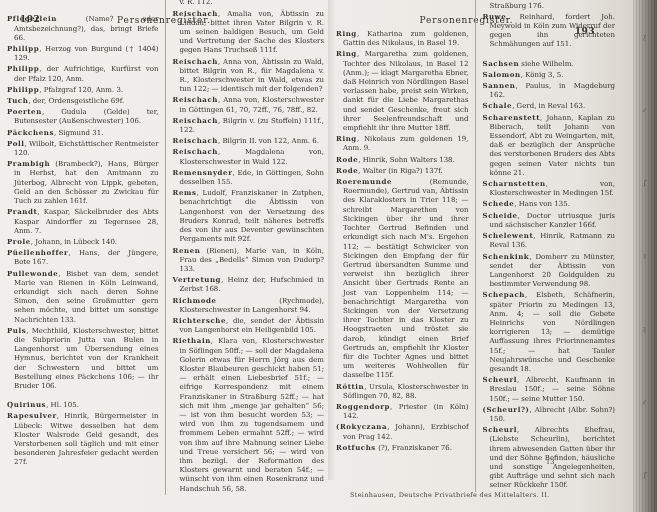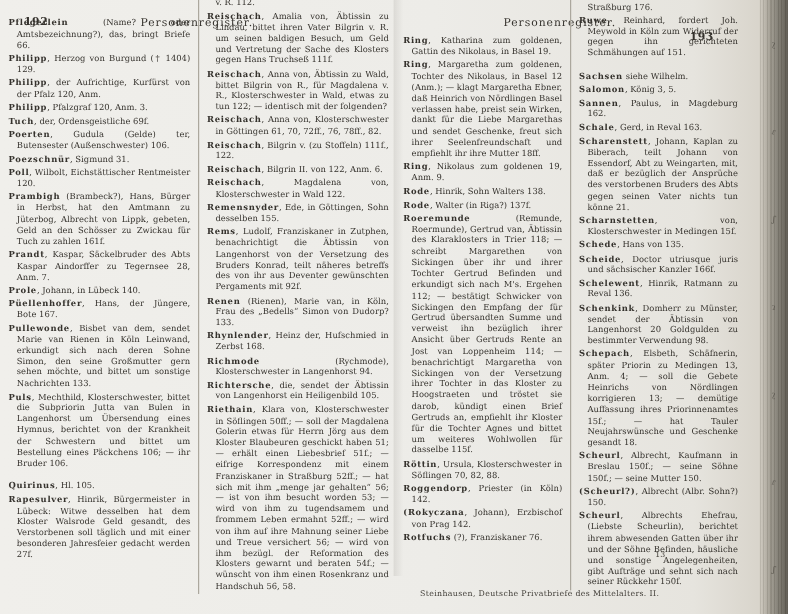--- a/index.html
+++ b/index.html
@@ -54,21 +54,21 @@
       <span class="runtitle">Personenregister.</span>
     </div>
     <div class="cols">
       <div class="col">
           <p class="entry"><span class="head">Pflegerlein</span> (Name? oder Amtsbezeichnung?), das, bringt Briefe 66.</p>
           <p class="entry"><span class="head">Philipp</span>, Herzog von Burgund († 1404) 129.</p>
           <p class="entry"><span class="head">Philipp</span>, der Aufrichtige, Kurfürst von der Pfalz 120, Anm.</p>
           <p class="entry"><span class="head">Philipp</span>, Pfalzgraf 120, Anm. 3.</p>
           <p class="entry"><span class="head">Tuch</span>, der, Ordensgeistliche 69f.</p>
           <p class="entry"><span class="head">Poerten</span>, Gudula (Gelde) ter, Butensester (Außenschwester) 106.</p>
-          <p class="entry"><span class="head">Poezschnür</span>, Sigmund 31.</p>
+          <p class="entry"><span class="head">Päckchens</span>, Sigmund 31.</p>
           <p class="entry"><span class="head">Poll</span>, Wilbolt, Eichstättischer Rentmeister 120.</p>
           <p class="entry"><span class="head">Prambigh</span> (Brambeck?), Hans, Bürger in Herbst, hat den Amtmann zu Jüterbog, Albrecht von Lippk, gebeten, Geld an den Schösser zu Zwickau für Tuch zu zahlen 161f.</p>
           <p class="entry"><span class="head">Prandt</span>, Kaspar, Säckelbruder des Abts Kaspar Aindorffer zu Tegernsee 28, Anm. 7.</p>
           <p class="entry"><span class="head">Prole</span>, Johann, in Lübeck 140.</p>
           <p class="entry"><span class="head">Püellenhoffer</span>, Hans, der Jüngere, Bote 167.</p>
           <p class="entry"><span class="head">Pullewonde</span>, Bisbet van dem, sendet Marie van Rienen in Köln Leinwand, erkundigt sich nach deren Sohne Simon, den seine Großmutter gern sehen möchte, und bittet um sonstige Nachrichten 133.</p>
           <p class="entry"><span class="head">Puls</span>, Mechthild, Klosterschwester, bittet die Subpriorin Jutta van Bulen in Langenhorst um Übersendung eines Hymnus, berichtet von der Krankheit der Schwestern und bittet um Bestellung eines Päckchens 106; — ihr Bruder 106.</p>
           <p class="entry gap"><span class="head">Quirinus</span>, Hl. 105.</p>
           <p class="entry"><span class="head">Rapesulver</span>, Hinrik, Bürgermeister in Lübeck: Witwe desselben hat dem Kloster Walsrode Geld gesandt, des Verstorbenen soll täglich und mit einer besonderen Jahresfeier gedacht werden 27f.</p>
         </div>
@@ -76,21 +76,21 @@
           <p class="entry"><span class="head">Reischach</span>, Afra von, Gattin Bilgrins II. v. R. 112.</p>
           <p class="entry"><span class="head">Reischach</span>, Amalia von, Äbtissin zu Lindau, bittet ihren Vater Bilgrin v. R. um seinen baldigen Besuch, um Geld und Vertretung der Sache des Klosters gegen Hans Truchseß 111f.</p>
           <p class="entry"><span class="head">Reischach</span>, Anna von, Äbtissin zu Wald, bittet Bilgrin von R., für Magdalena v. R., Klosterschwester in Wald, etwas zu tun 122; — identisch mit der folgenden?</p>
           <p class="entry"><span class="head">Reischach</span>, Anna von, Klosterschwester in Göttingen 61, 70, 72ff., 76, 78ff., 82.</p>
           <p class="entry"><span class="head">Reischach</span>, Bilgrin v. (zu Stoffeln) 111f., 122.</p>
           <p class="entry"><span class="head">Reischach</span>, Bilgrin II. von 122, Anm. 6.</p>
           <p class="entry"><span class="head">Reischach</span>, Magdalena von, Klosterschwester in Wald 122.</p>
           <p class="entry"><span class="head">Remensnyder</span>, Ede, in Göttingen, Sohn desselben 155.</p>
           <p class="entry"><span class="head">Rems</span>, Ludolf, Franziskaner in Zutphen, benachrichtigt die Äbtissin von Langenhorst von der Versetzung des Bruders Konrad, teilt näheres betreffs des von ihr aus Deventer gewünschten Pergaments mit 92f.</p>
           <p class="entry"><span class="head">Renen</span> (Rienen), Marie van, in Köln, Frau des „Bedells“ Simon von Dudorp? 133.</p>
-          <p class="entry"><span class="head">Rhynlender</span>, Heinz der, Hufschmied in Zerbst 168.</p>
+          <p class="entry"><span class="head">Vertretung</span>, Heinz der, Hufschmied in Zerbst 168.</p>
           <p class="entry"><span class="head">Richmode</span> (Rychmode), Klosterschwester in Langenhorst 94.</p>
           <p class="entry"><span class="head">Richtersche</span>, die, sendet der Äbtissin von Langenhorst ein Heiligenbild 105.</p>
           <p class="entry"><span class="head">Riethain</span>, Klara von, Klosterschwester in Söflingen 50ff.; — soll der Magdalena Golerin etwas für Herrn Jörg aus dem Kloster Blaubeuren geschickt haben 51; — erhält einen Liebesbrief 51f.; — eifrige Korrespondenz mit einem Franziskaner in Straßburg 52ff.; — hat sich mit ihm „menge jar gehalten“ 56; — ist von ihm besucht worden 53; — wird von ihm zu tugendsamem und frommem Leben ermahnt 52ff.; — wird von ihm auf ihre Mahnung seiner Liebe und Treue versichert 56; — wird von ihm bezügl. der Reformation des Klosters gewarnt und beraten 54f.; — wünscht von ihm einen Rosenkranz und Handschuh 56, 58.</p>
         </div>
     </div>
   </div>
 
   <div class="page page-right">
     <div class="pagehead">
       <span class="runtitle">Personenregister.</span>

